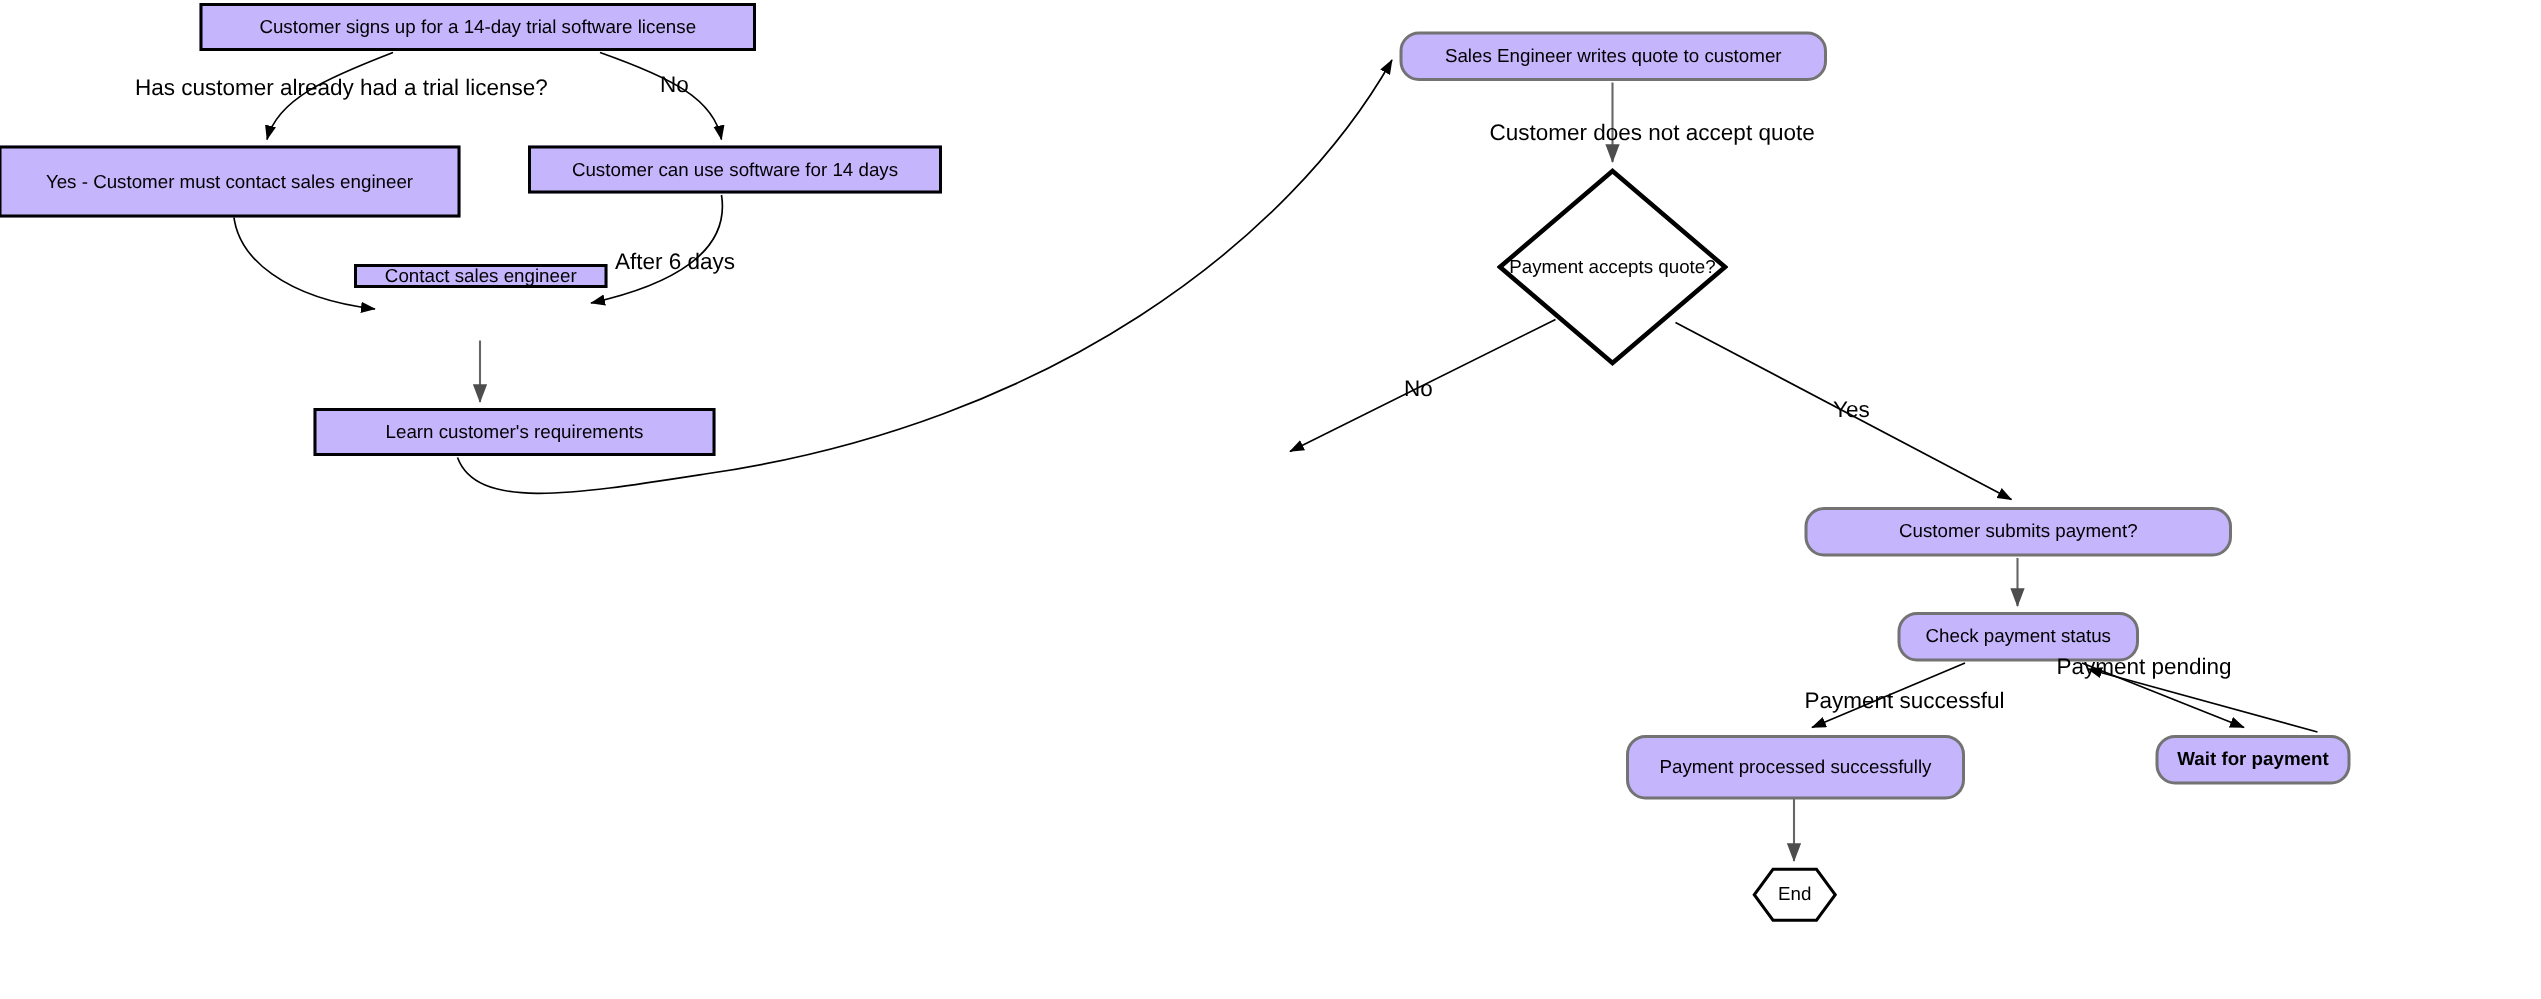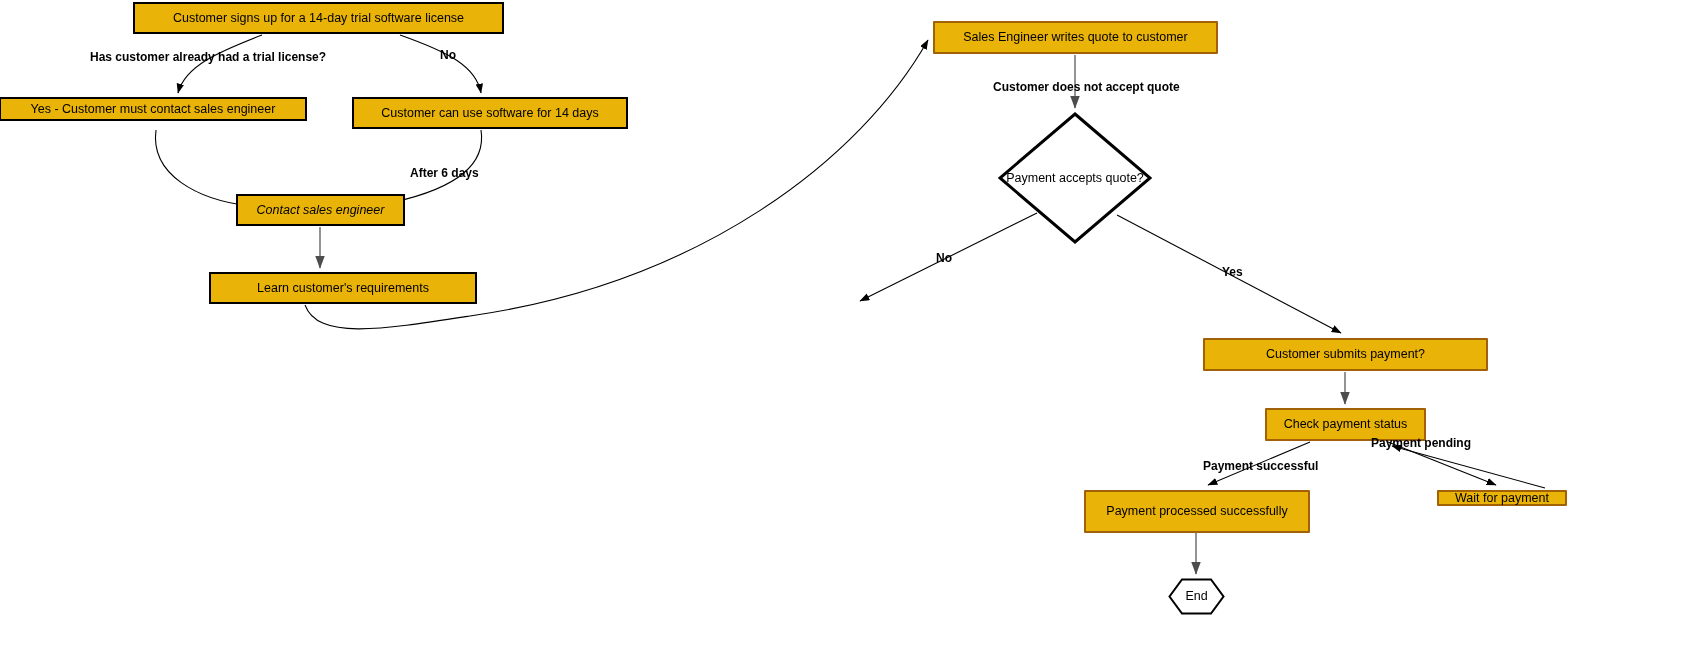--- a/index.html
+++ b/index.html
@@ -28,30 +28,30 @@
   .node {
     position: absolute;
     box-sizing: border-box;
     display: flex;
     align-items: center;
     justify-content: center;
     text-align: center;
     color: #000000;
     font-size: 12.5px;
     line-height: 1.2;
-    background: #eab308;
+    background: #c4b5fd;
     z-index: 2;
   }
   .node.rect {
     border: 2px solid #000000;
     border-radius: 0;
   }
   .node.rounded {
-    border: 2px solid #a16207;
-    border-radius: 1px;
+    border: 2px solid #737373;
+    border-radius: 13px;
   }
   .node.diamond-wrap,
   .node.hex-wrap {
     border: none;
     background: transparent;
   }
   .shape-svg {
     position: absolute;
     left: 0;
     top: 0;
@@ -60,26 +60,25 @@
     z-index: -1;
   }
   .node.diamond-wrap .label,
   .node.hex-wrap .label {
     position: relative;
     z-index: 1;
     background: transparent;
   }
   .edge-label {
     position: absolute;
-    font-size: 12px;
+    font-size: 15px;
     color: #000000;
     white-space: nowrap;
     background: transparent;
     z-index: 3;
-    font-weight: bold;
   }
   .label {
     padding: 0 6px;
     white-space: nowrap;
   }
 </style>
 </head>
 <body>
 
 <div id="canvas">
@@ -120,29 +119,29 @@
 
     <path d="M 1545,488 L 1392,446" fill="none" stroke="#000000" stroke-width="1.1" marker-end="url(#arrow)"></path>
 
     <path d="M 1196,524 L 1196,574" fill="none" stroke="#666666" stroke-width="1.4" marker-end="url(#arrowgray)"></path>
   </svg>
 
   <div class="node rect" style="left:133px; top:2px; width:371px; height:32px;">
     <span class="label">Customer signs up for a 14-day trial software license</span>
   </div>
 
-  <div class="node rect" style="left:-1px; top:97px; width:308px; height:24px;">
+  <div class="node rect" style="left:-1px; top:97px; width:308px; height:48px;">
     <span class="label">Yes - Customer must contact sales engineer</span>
   </div>
 
   <div class="node rect" style="left:352px; top:97px; width:276px; height:32px;align-items:center;">
     <span class="label">Customer can use software for 14 days</span>
   </div>
 
-  <div class="node rect" style="left:236px; top:194px; width:169px; height:32px;font-style:italic;">
+  <div class="node rect" style="left:236px; top:176px; width:169px; height:16px;">
     <span class="label">Contact sales engineer</span>
   </div>
 
   <div class="node rect" style="left:209px; top:272px; width:268px; height:32px;">
     <span class="label">Learn customer's requirements</span>
   </div>
 
   <div class="node rounded" style="left:933px; top:21px; width:285px; height:33px;">
     <span class="label">Sales Engineer writes quote to customer</span>
   </div>
@@ -160,21 +159,21 @@
   </div>
 
   <div class="node rounded" style="left:1265px; top:408px; width:161px; height:33px;">
     <span class="label">Check payment status</span>
   </div>
 
   <div class="node rounded" style="left:1084px; top:490px; width:226px; height:43px;">
     <span class="label">Payment processed successfully</span>
   </div>
 
-  <div class="node rounded" style="left:1437px; top:490px; width:130px; height:16px;">
+  <div class="node rounded" style="left:1437px; top:490px; width:130px; height:33px;font-weight:bold;">
     <span class="label">Wait for payment</span>
   </div>
 
   <div class="node hex-wrap" style="left:1168px; top:578px; width:57px; height:37px;">
     <svg class="shape-svg" viewBox="0 0 57 37" preserveAspectRatio="none" xmlns="http://www.w3.org/2000/svg">
       <polygon points="14,1.5 43,1.5 55.5,18.5 43,35.5 14,35.5 1.5,18.5" fill="#ffffff" stroke="#000000" stroke-width="2"></polygon>
     </svg>
     <span class="label">End</span>
   </div>
 

